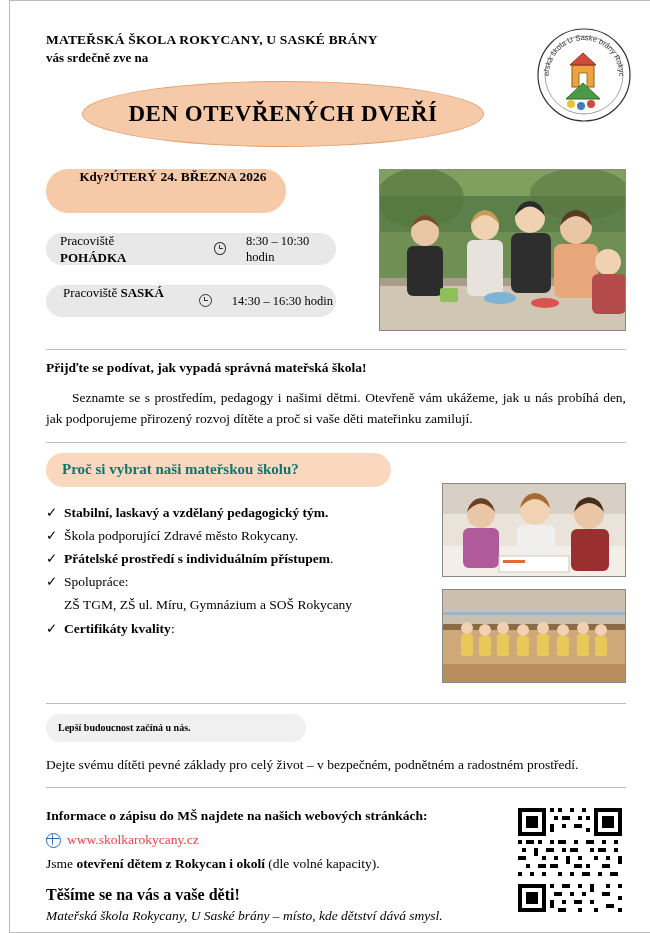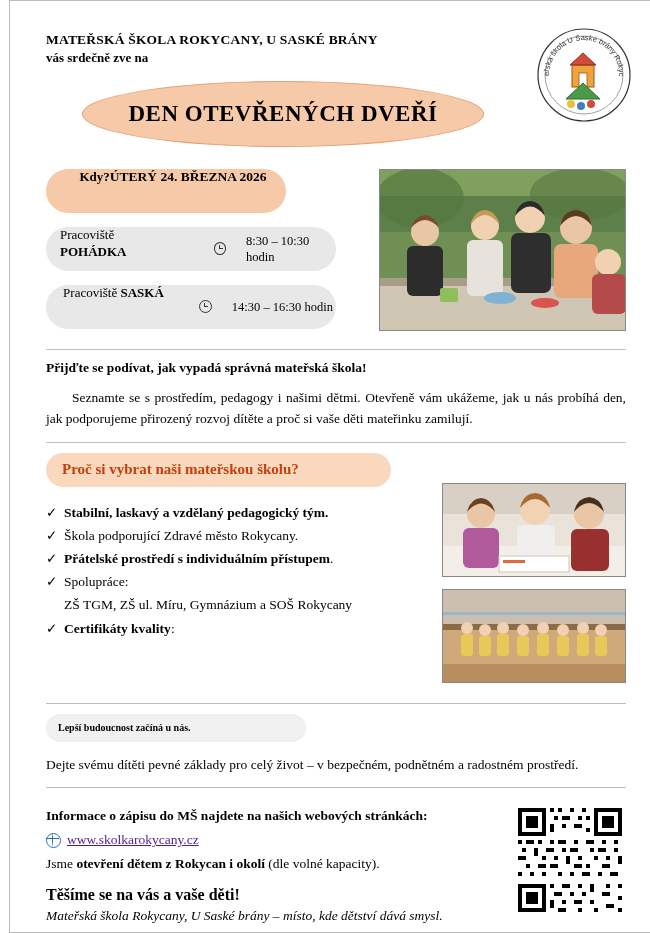--- a/index.html
+++ b/index.html
@@ -93,23 +93,23 @@
     width: 240px;
     border-radius: 22px;
     padding-left: 14px;
   }
   .pill.kdy .l1 { font-weight: bold; font-size: 13px; line-height: 1.25;}
   .pill.kdy .l2 { font-weight: bold; font-size: 13.5px; line-height: 1.25;}
 
   .pill.grey {
     background: #e8e8e8;
     width: 290px;
-    height: 44px;
+    height: 32px;
     border-radius: 22px;
-    margin-top: 14px;
+    margin-top: 20px;
   }
   .pill.grey .l1 { font-size: 13px; line-height: 1.3; }
   .pill.grey .l1 b { font-weight: bold; }
   .pill.grey .l2 { font-size: 12.5px; line-height: 1.3; display:flex; align-items:center; gap:20px;padding-left:35px;}
 
   .clock-ico {
     display: inline-block;
     width: 11px; height: 11px;
     border: 1.3px solid #333;
     border-radius: 50%;
@@ -168,21 +168,21 @@
     border-radius: 17px;
     background: #f9d8bd;
     display: flex;
     align-items: center;
     padding-left: 16px;
     box-sizing: border-box;
   }
   .why-oval span {
     font-weight: bold;
     font-size: 15px;
-    color: #c2410c;
+    color: #0f766e;
   }
 
   .why-body {
     position: relative;
     margin-top: 14px;
     min-height: 190px;
   }
   .why-list {
     width: 375px;
     font-size: 13.5px;
@@ -250,22 +250,21 @@
     font-size: 13.5px;
   }
   .f-link-row {
     margin-top: 8px;
     display: flex;
     align-items: center;
     gap: 6px;
     font-size: 13.5px;
   }
   .f-link {
-    color: #4c1d95;
-    text-decoration: underline;
+    color: #ef4444;
   }
   .globe {
     display:inline-block;
     width: 13px; height:13px;
     border: 1.2px solid #2a6ebb;
     border-radius: 50%;
     position: relative;
   }
   .globe::before {
     content:"";

